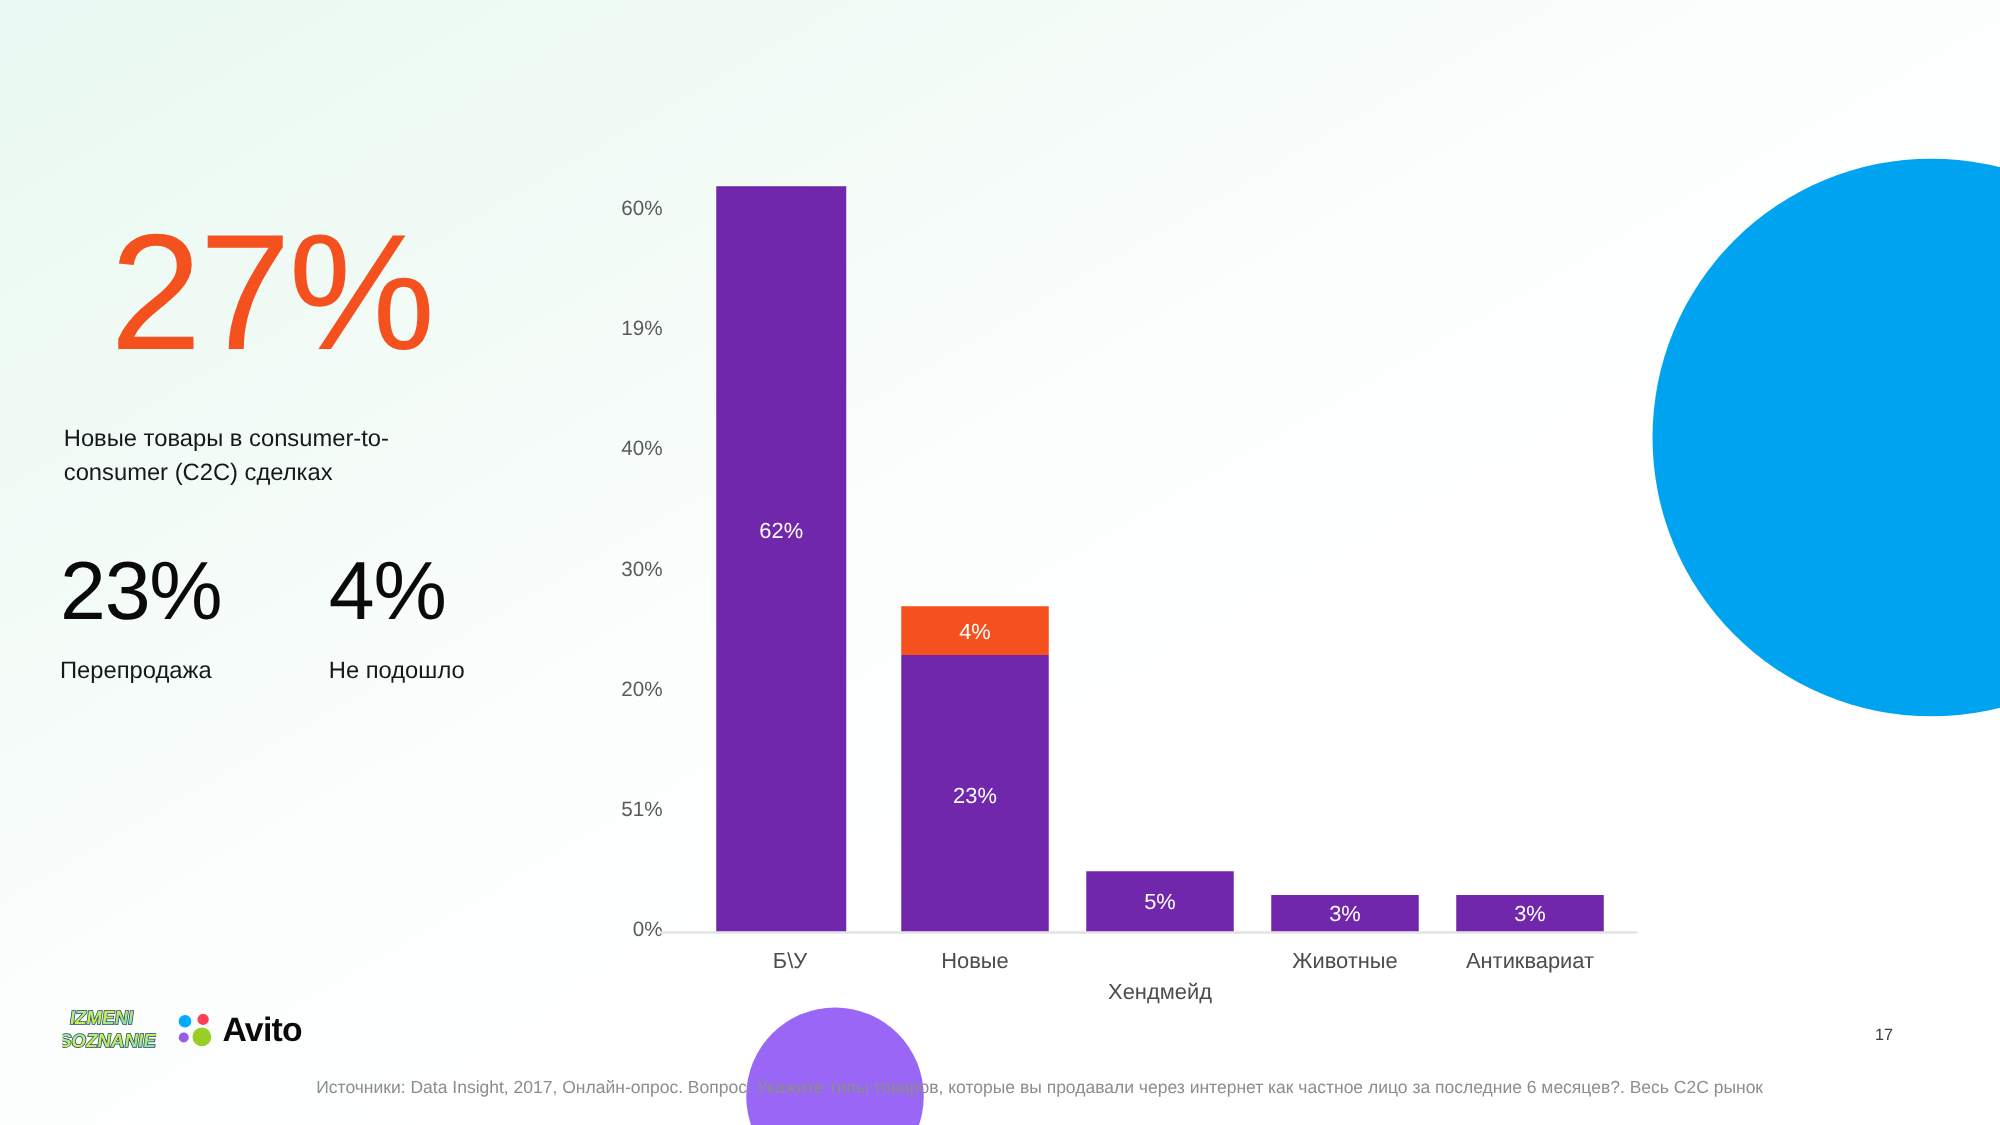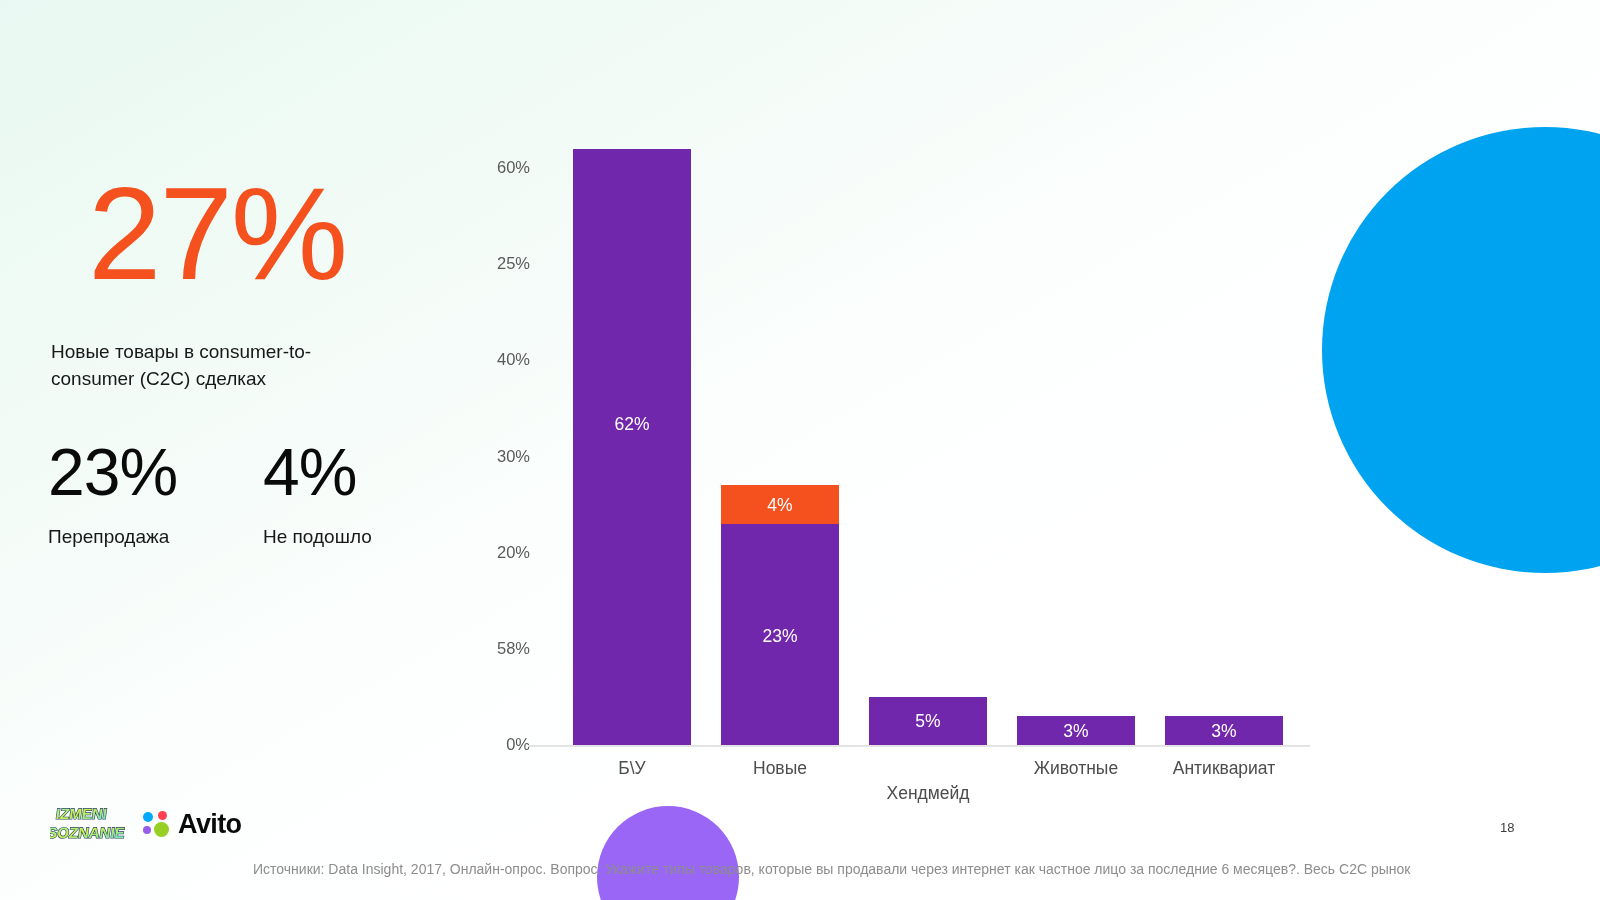--- a/index.html
+++ b/index.html
@@ -144,30 +144,30 @@
     </div>
     <div class="kpi-sm two">
       <div class="kpi-sm-value">4%</div>
       <div class="kpi-sm-label">Не подошло</div>
     </div>
   </div>
 
   <div id="chart">
     <div id="y-axis">
         <div class="y-label" style="left: 0px; top: 615px;">0%</div>
-        <div class="y-label" style="left: 0px; top: 518.846px;">58%</div>
+        <div class="y-label" style="left: 0px; top: 518.846px;">51%</div>
         <div class="y-label" style="left: 0px; top: 422.692px;">20%</div>
         <div class="y-label" style="left: 0px; top: 326.538px;">30%</div>
         <div class="y-label" style="left: 0px; top: 230.385px;">40%</div>
-        <div class="y-label" style="left: 0px; top: 134.231px;">25%</div>
+        <div class="y-label" style="left: 0px; top: 134.231px;">19%</div>
         <div class="y-label" style="left: 0px; top: 38.0769px;">60%</div>
       </div>
     <div class="axis-line" style="left:58px;top:625px;width:782px;"></div>
     <div class="plot" id="plot">
-        <div class="bar-group" style="left: 15px; width: 118px; height: 596.154px;">
+        <div class="bar-group" style="left: 15px; width: 104px; height: 596.154px;">
           <div class="bar-seg seg-main" style="background: rgb(113, 39, 171); height: 596.154px; bottom: 0px; align-items: flex-start;">
             <span style="margin-top: 266.154px;">62%</span>
           </div>
         </div>
         <div class="bar-group" style="left: 163px; width: 118px; height: 259.615px;">
           <div class="bar-seg seg-main" style="background: rgb(113, 39, 171); height: 221.154px; bottom: 0px; align-items: flex-end;">
             <span style="margin-bottom: 100px;">23%</span>
           </div>
           <div class="bar-seg seg-top" style="background: rgb(244, 81, 30); height: 38.4615px; bottom: 221.154px;">
             <span>4%</span>
@@ -220,15 +220,15 @@
     <span class="avito-dots">
       <i class="dot-blue"></i>
         <i class="dot-red"></i>
         <i class="dot-purple"></i>
         <i class="dot-green"></i>
     </span>
     <span class="avito-word">Avito</span>
   </div>
 
   <div class="footer-note">Источники: Data Insight, 2017, Онлайн-опрос. Вопрос: Укажите типы товаров, которые вы продавали через интернет как частное лицо за последние 6 месяцев?. Весь C2C рынок</div>
-  <div class="page-num">18</div>
+  <div class="page-num">17</div>
 
 </div>
 
 </body></html>

